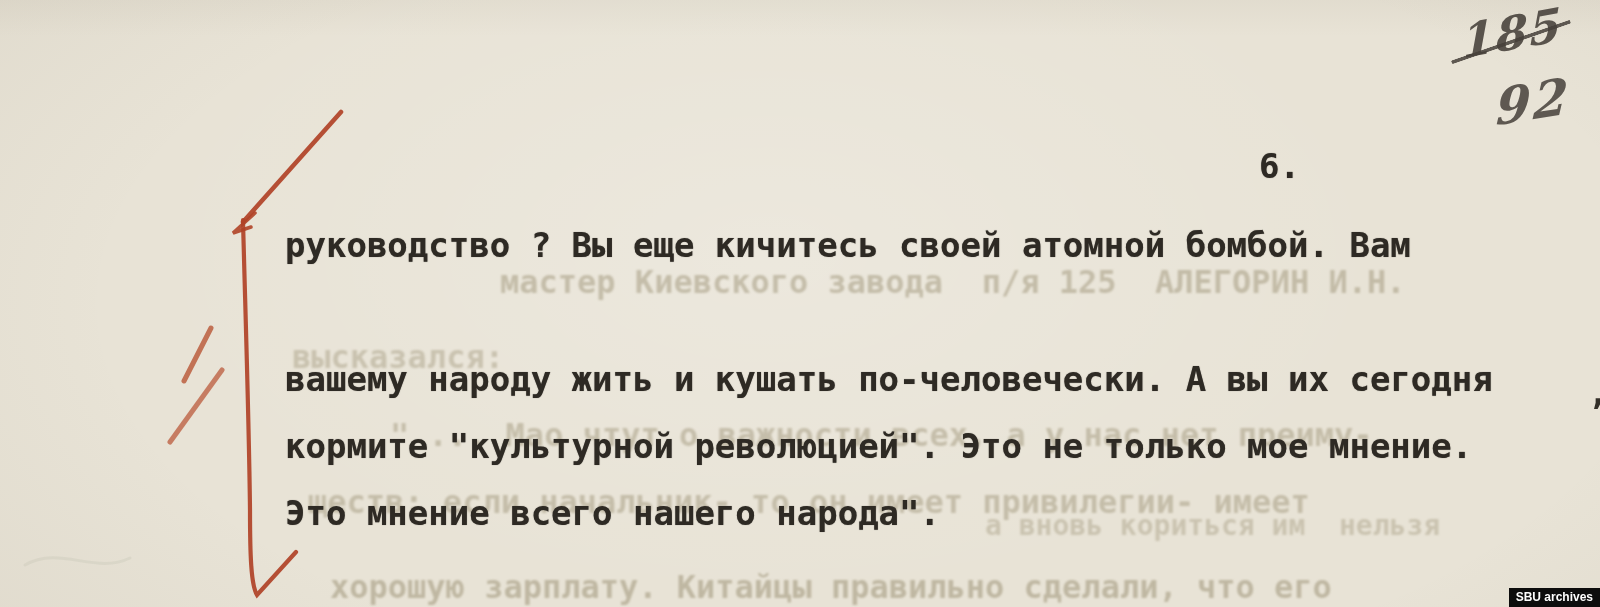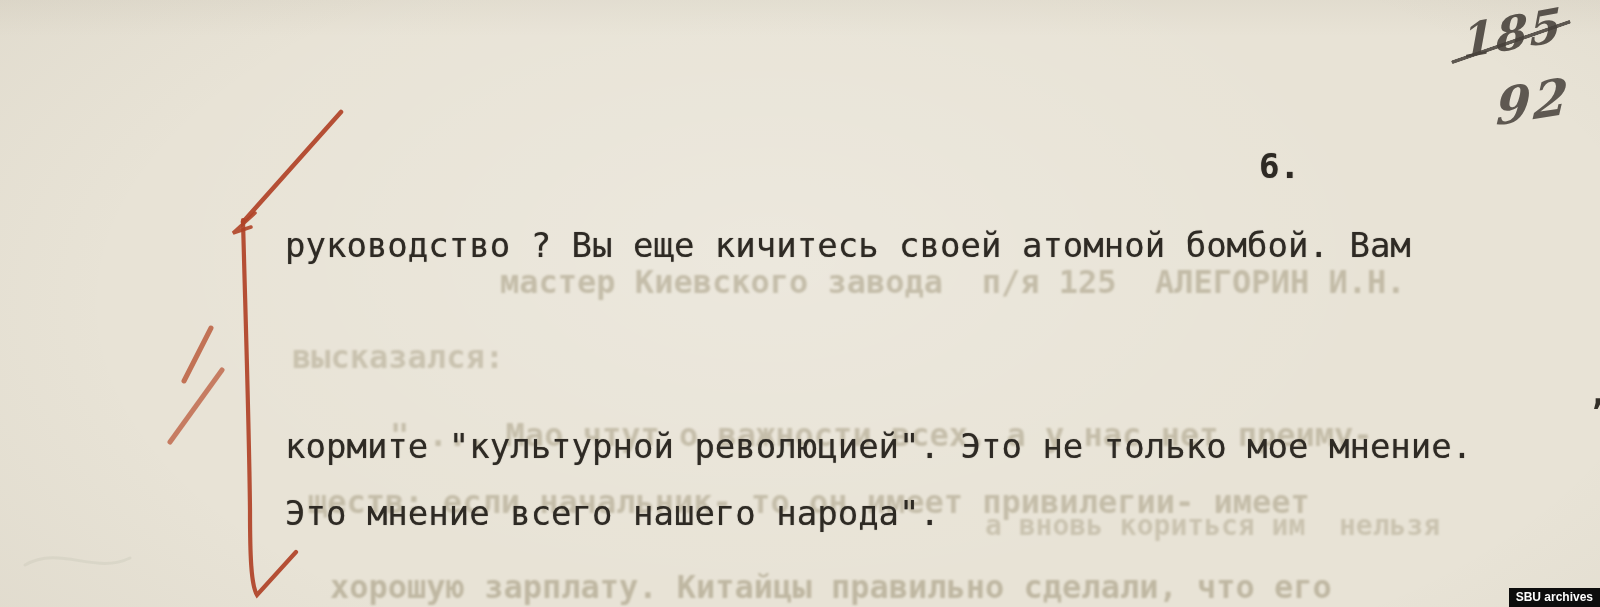--- a/index.html
+++ b/index.html
@@ -11,21 +11,21 @@
       radial-gradient(ellipse 900px 500px at 48% 42%, rgba(255,255,255,.18), rgba(255,255,255,0) 70%),
       radial-gradient(ellipse 1400px 700px at 55% 50%, rgba(0,0,0,0) 55%, rgba(95,85,62,.10) 100%),
       linear-gradient(180deg, rgba(120,108,86,.06), rgba(0,0,0,0) 6%),
       #e8e3d6;
     font-family:"DejaVu Sans Mono","Liberation Mono",monospace;
   }
   .typed-line{
     position:absolute;
     left:285px;
     font-size:34px;
-    font-weight:normal;
+    font-weight:bold;
     line-height:1;
     color:#2e2a24;
     white-space:pre;
     text-shadow:0 0 1px rgba(46,42,36,.55);
   }
   .page-number-typed{
     position:absolute;
     left:1259px;top:146px;
     font-size:34px;font-weight:bold;color:#2e2a24;
     text-shadow:0 0 1px rgba(46,42,36,.55);
@@ -113,20 +113,21 @@
   <div class="bleed-line" style="left:985px;top:512px;font-size:28px;opacity:.4">а вновь кориться им  нельзя</div>
   <div class="bleed-line" style="left:330px;top:571px;opacity:.55">хорошую зарплату. Китайцы правильно сделали, что его</div>
 
   <div class="handwritten hw-old">185</div>
   <div class="hw-strike"></div>
   <div class="handwritten hw-new">92</div>
 
   <div class="page-number-typed">6.</div>
 
   <div class="typed-line" style="top:228px">руководство ? Вы еще кичитесь своей атомной бомбой. Вам</div>
+  <div class="typed-line" style="top:362px">вашему народу жить и кушать по-человечески. А вы их сегодня</div>
   <div class="typed-line" style="top:429px">кормите "культурной революцией". Это не только мое мнение.</div>
   <div class="typed-line" style="top:496px">Это мнение всего нашего народа".</div>
 
   <div class="edge-fragment">,</div>
 
   <div class="watermark">SBU archives</div>
 
 </div>
 
 </body></html>

